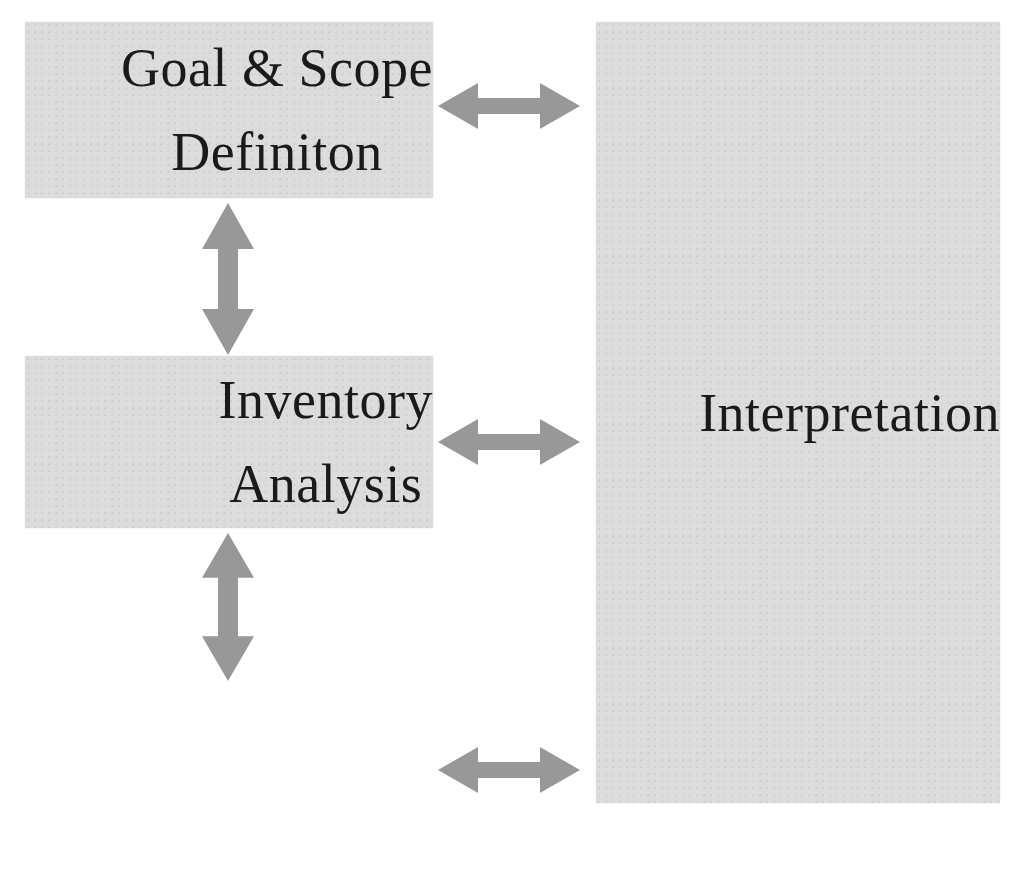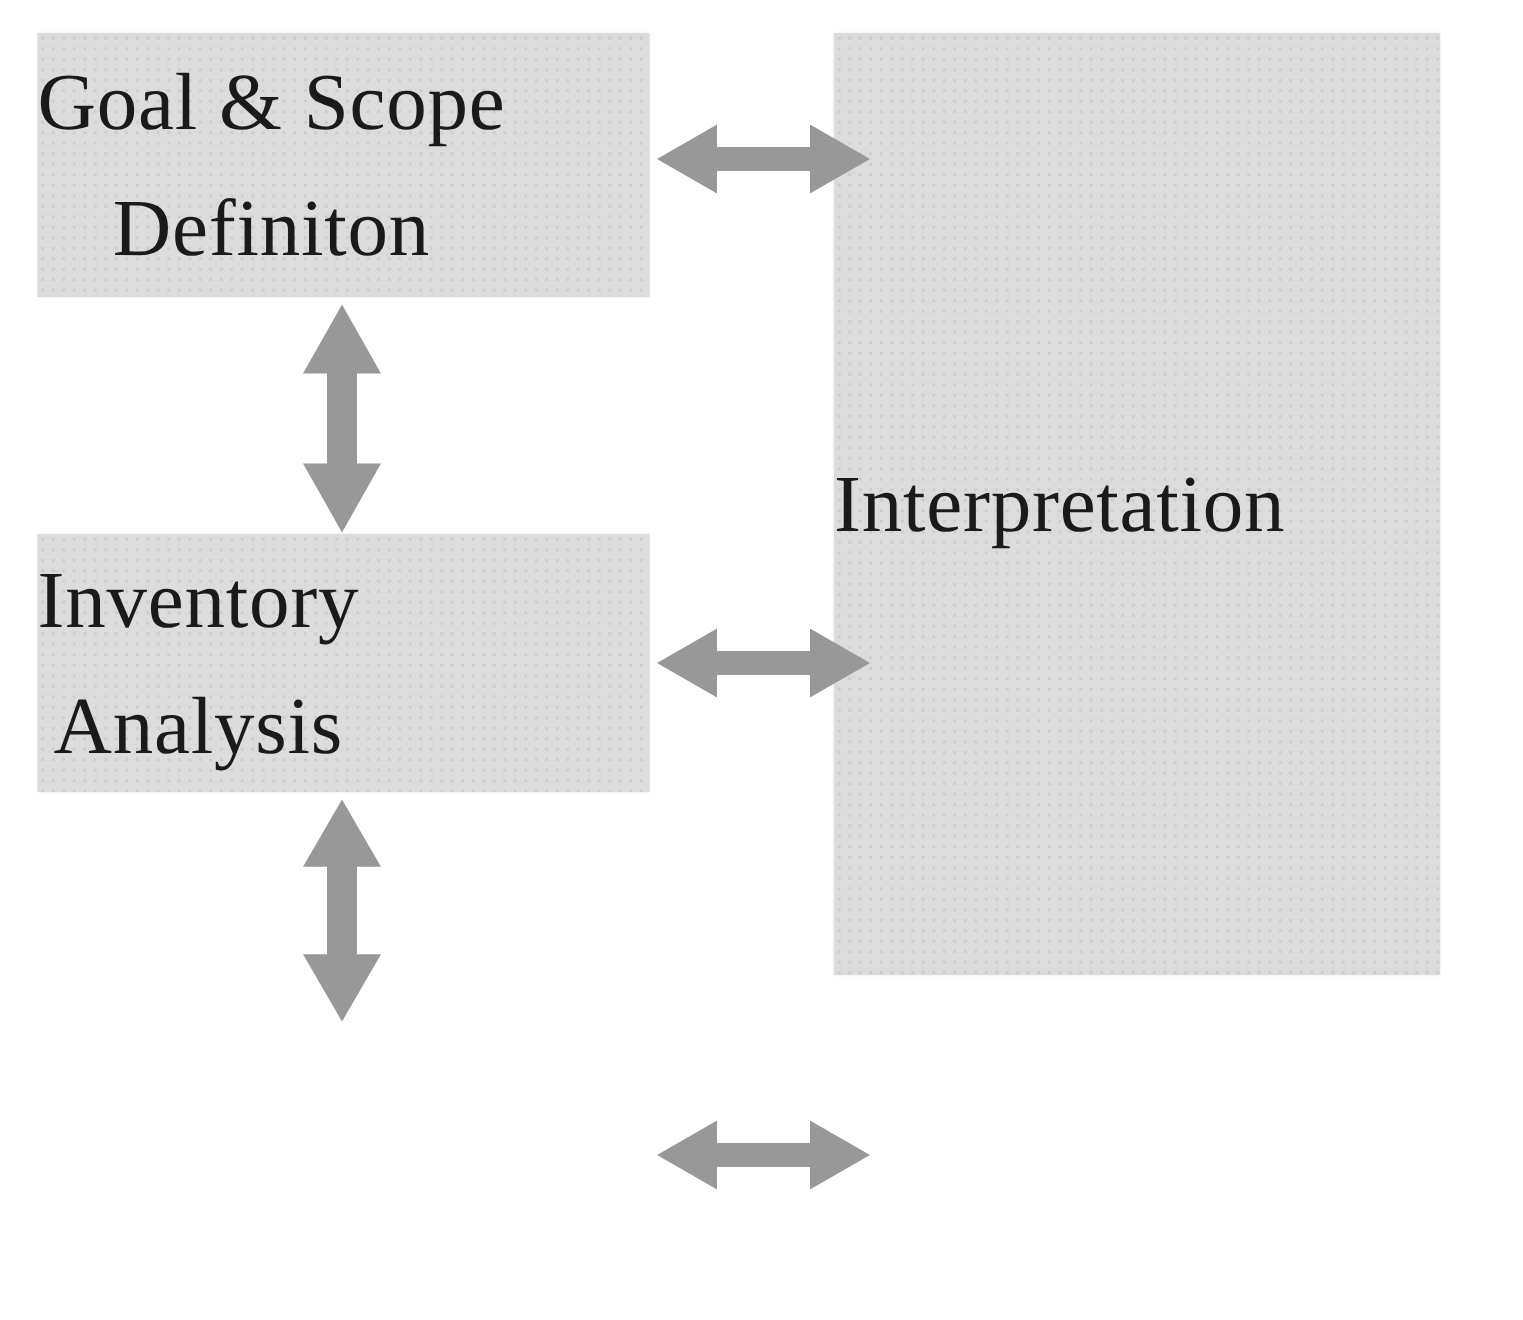--- a/index.html
+++ b/index.html
@@ -16,34 +16,34 @@
     overflow: hidden;
   }
   .box {
     position: absolute;
     background-color: #dcdcdc;
     background-image: radial-gradient(circle, #cccccc 1px, rgba(0,0,0,0) 1px);
     background-size: 7px 7px;
     box-shadow: 0 0 2px rgba(0,0,0,0.10);
     display: flex;
     align-items: center;
-    justify-content: flex-start;
+    justify-content: flex-end;
   }
   .box-label {
     color: #1a1a1a;
     font-size: 54px;
     line-height: 84px;
     text-align: center;
     white-space: pre-line;
     letter-spacing: 0.5px;
   }
   #box-goal     { left: 25px;  top: 22px;  width: 408px; height: 176px; }
   #box-invent   { left: 25px;  top: 356px; width: 408px; height: 172px; }
   #box-impact   { left: 25px;  top: 683px; width: 408px; height: 172px; }
-  #box-interp   { left: 556px; top: 22px;  width: 404px; height: 628px; }
+  #box-interp   { left: 596px; top: 22px;  width: 404px; height: 781px; }
   .arrow {
     position: absolute;
   }
   #arrow-v1 { left: 198px; top: 201px; width: 60px;  height: 156px; }
   #arrow-v2 { left: 198px; top: 531px; width: 60px;  height: 152px; }
   #arrow-h1 { left: 436px; top: 79px;  width: 146px; height: 54px; }
   #arrow-h2 { left: 436px; top: 415px; width: 146px; height: 54px; }
   #arrow-h3 { left: 436px; top: 743px; width: 146px; height: 54px; }
   svg { display: block; width: 100%; height: 100%; }
 </style>

